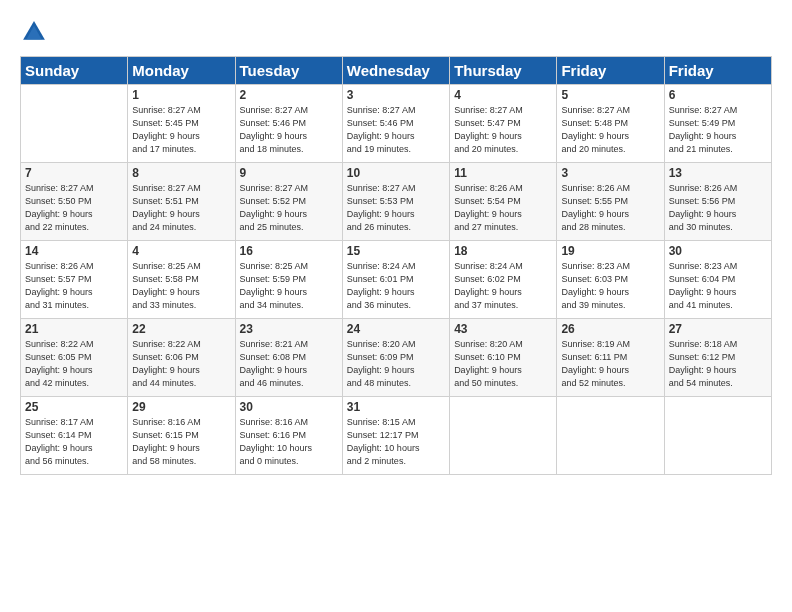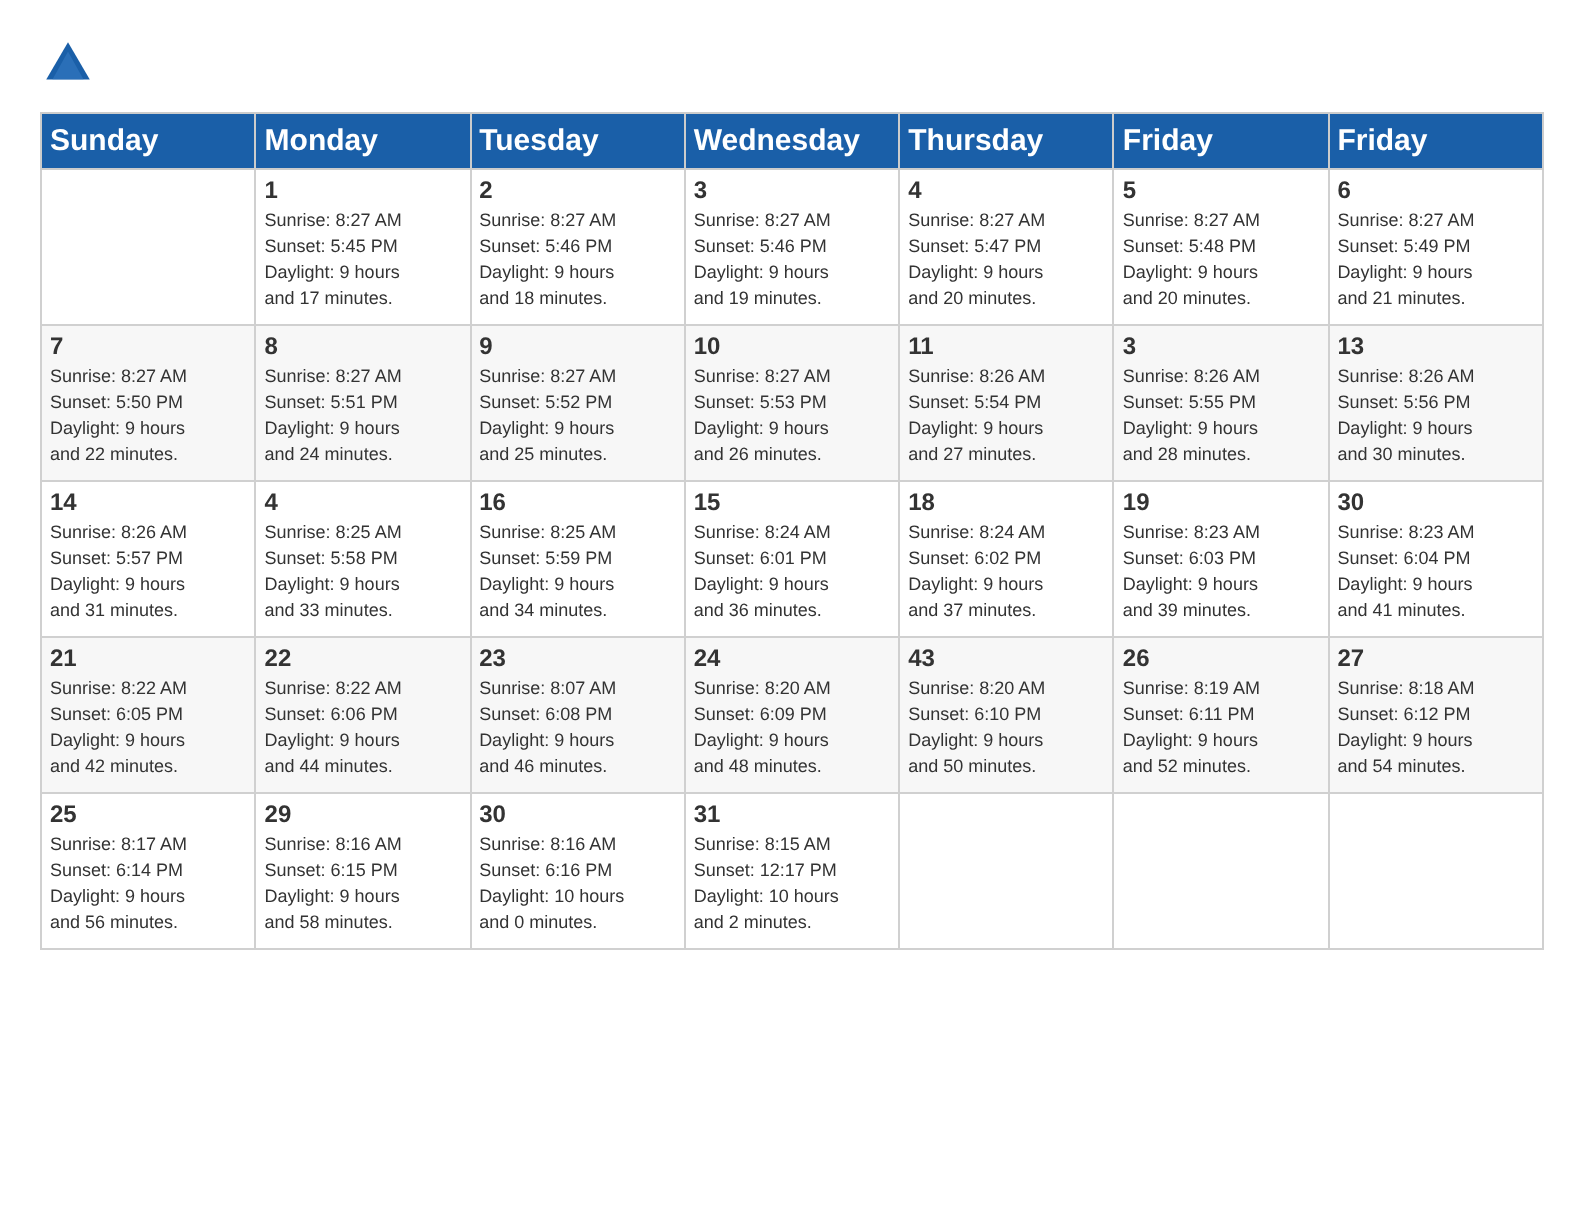--- a/index.html
+++ b/index.html
@@ -288,21 +288,21 @@
           </td>
           <td>
             <span class="day-num">22</span>
             <div class="cell-info" style="white-space: pre-line;">Sunrise: 8:22 AM
 Sunset: 6:06 PM
 Daylight: 9 hours
 and 44 minutes.</div>
           </td>
           <td>
             <span class="day-num">23</span>
-            <div class="cell-info" style="white-space: pre-line;">Sunrise: 8:07 AM
+            <div class="cell-info" style="white-space: pre-line;">Sunrise: 8:21 AM
 Sunset: 6:08 PM
 Daylight: 9 hours
 and 46 minutes.</div>
           </td>
           <td>
             <span class="day-num">24</span>
             <div class="cell-info" style="white-space: pre-line;">Sunrise: 8:20 AM
 Sunset: 6:09 PM
 Daylight: 9 hours
 and 48 minutes.</div>

